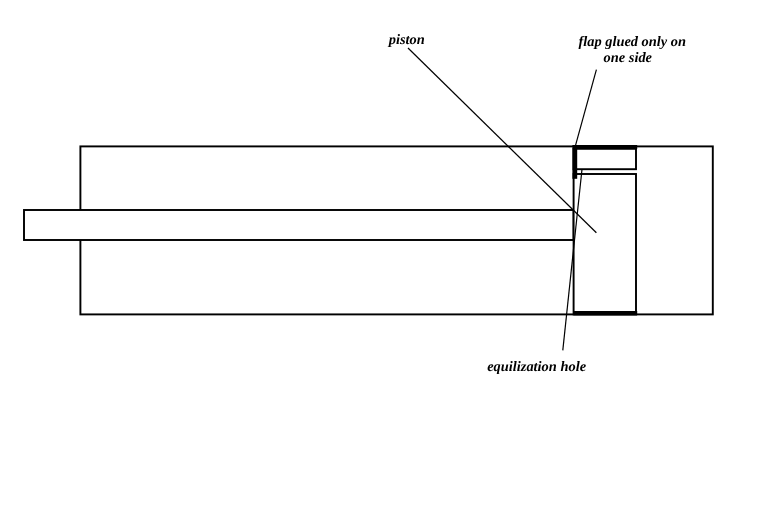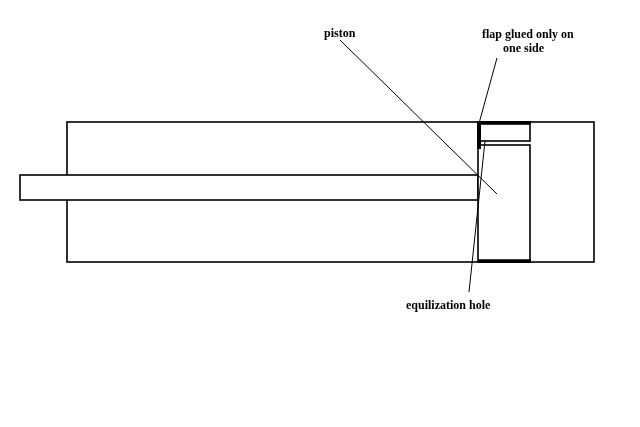--- a/index.html
+++ b/index.html
@@ -10,20 +10,21 @@
   }
   body {
     font-family: "Liberation Serif", "DejaVu Serif", serif;
   }
   #canvas {
     position: relative;
     width: 640px;
     height: 427px;
     background: #ffffff;
     overflow: hidden;
+    font-style: italic;
   }
   #diagram-svg {
     position: absolute;
     left: 0;
     top: 0;
     width: 640px;
     height: 427px;
   }
   .label-text {
     font-family: "Liberation Serif", "DejaVu Serif", serif;

